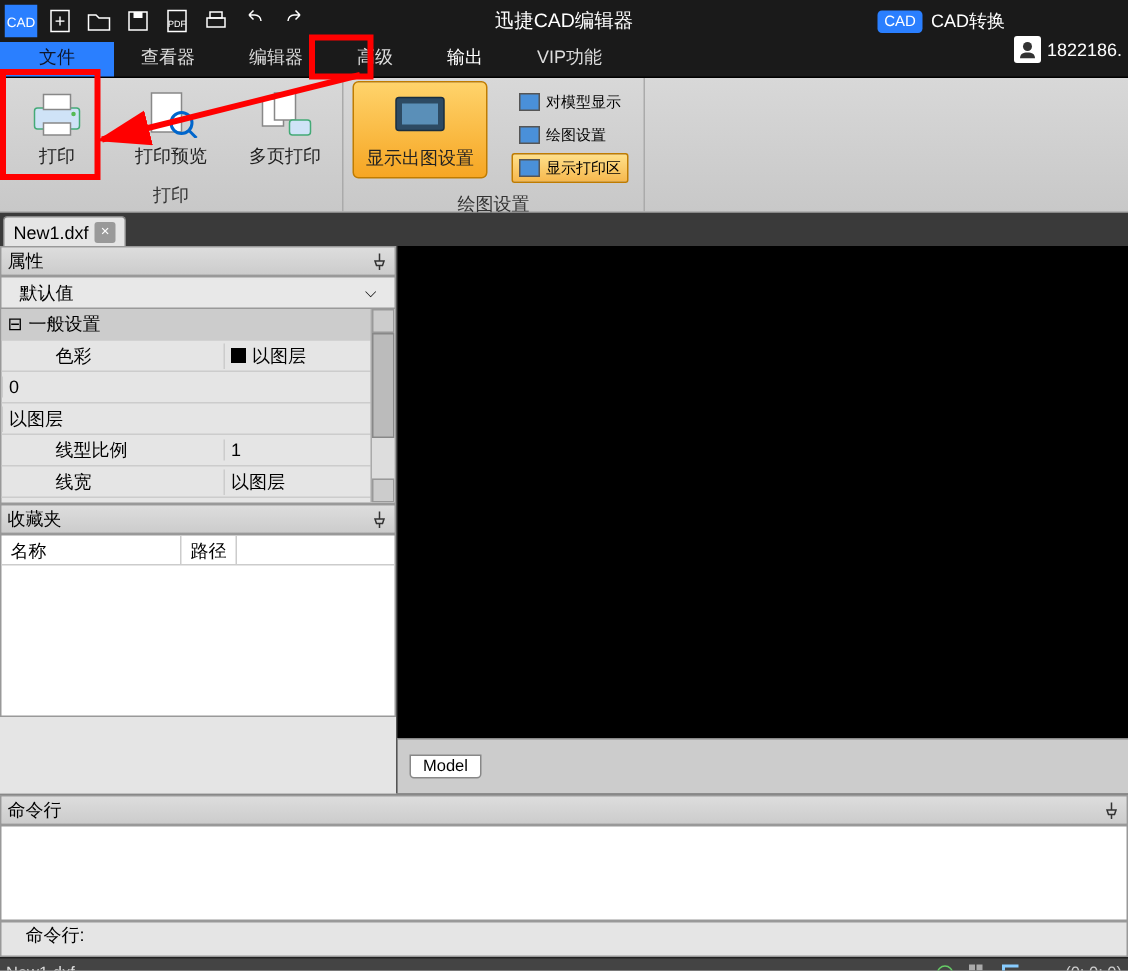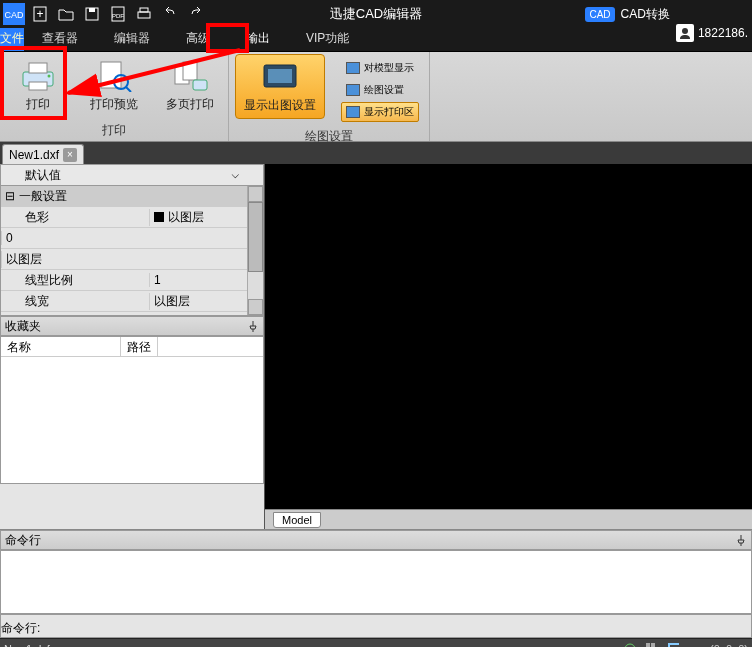--- a/index.html
+++ b/index.html
@@ -12,21 +12,21 @@
 .titlebar .title { position: absolute; left: 50%; transform: translateX(-50%); font-size: 13px; }
 .titlebar .right { margin-left: auto; display: flex; align-items: center; gap: 6px; padding-right: 4px; }
 .titlebar .right .cadbadge { background: #2a7fff; border-radius: 3px; padding: 2px 4px; font-size: 10px; }
 .titlebar .right .user { display: flex; align-items: center; gap: 4px; margin-top: 38px; }
 .titlebar .right .usericon { width: 18px; height: 18px; background: #fff; border-radius: 2px; display: flex; align-items: center; justify-content: center; }
 
 
 .tabsrow { height: 24px; background: #1a1a1a; display: flex; align-items: stretch; border-bottom: 1px solid #000; }
 .tabsrow .tab { padding: 0 18px; color: #ddd; display: flex; align-items: center; cursor: pointer; font-size: 12px; border-bottom: 2px solid transparent; }
 .tabsrow .tab.active { color: #fff; }
-.tabsrow .tab.fileTab { background: #2a7fff; color: #fef9c3; padding: 0 0; }
+.tabsrow .tab.fileTab { background: #2a7fff; color: #0f172a; padding: 0 26px; }
 .hl-red { border: 4px solid #ff0000; position: absolute; pointer-events: none; z-index: 50; }
 .hl-output { left: 206px; top: 23px; width: 43px; height: 30px; }
 .hl-print { left: 0px; top: 46px; width: 67px; height: 74px; }
 .arrow { position: absolute; z-index: 49; left: 50px; top: 48px; width: 200px; height: 80px; pointer-events: none; }
 
 
 .ribbon { height: 90px; background: linear-gradient(#d8d8d8,#c8c8c8); display: flex; border-bottom: 1px solid #888; }
 .group { border-right: 1px solid #aaa; display: flex; flex-direction: column; padding: 2px 6px 0 6px; }
 .group .row { display: flex; gap: 12px; flex: 1; align-items: flex-start; }
 .group .lbl { text-align: center; font-size: 12px; color: #333; padding: 2px 0; }
@@ -42,48 +42,48 @@
 
 .doctabs { height: 22px; background: #3a3a3a; display: flex; align-items: flex-end; padding-left: 2px; padding-top: 2px; }
 .doctab { background: #e5e5e5; border: 1px solid #888; border-bottom: none; height: 20px; display: flex; align-items: center; padding: 0 6px; font-size: 12px; gap: 4px; border-radius: 3px 3px 0 0; }
 .doctab .x { width: 14px; height: 14px; background: #999; color: #fff; border-radius: 2px; text-align: center; line-height: 13px; font-size: 10px; cursor: pointer; }
 
 
 .middle { display: flex; height: 365px; background: #777; }
 .leftpane { width: 265px; display: flex; flex-direction: column; background: #e5e5e5; border-right: 1px solid #555; }
 .panelhdr { height: 20px; background: linear-gradient(#ddd,#ccc); border: 1px solid #999; display: flex; align-items: center; padding: 0 4px; font-size: 12px; justify-content: space-between; }
 .panelhdr .pin { width: 12px; height: 12px; }
-.dropdown { height: 22px; border: 1px solid #999; background: #e8e8e8; display: flex; align-items: center; padding: 0 24px; justify-content: space-between; margin: 0; }
+.dropdown { height: 22px; border: 1px solid #999; background: #e8e8e8; display: flex; align-items: center; padding: 0 12px; justify-content: space-between; margin: 0; }
 .dropdown .caret { font-size: 10px; }
 .propgrid { flex: 0 0 130px; overflow: auto; border: 1px solid #999; border-top: none; position: relative; }
 .propgrid .scrollbar { position: absolute; right: 0; top: 0; bottom: 0; width: 16px; background: #ddd; border-left: 1px solid #aaa; }
 .propgrid .sb-btn { height: 16px; background: #ccc; border: 1px solid #999; }
 .propgrid .sb-thumb { position: absolute; top: 16px; height: 70px; left: 0; right: 0; background: #bbb; border: 1px solid #888; }
 .prow { display: flex; height: 21px; border-bottom: 1px solid #ccc; font-size: 12px; align-items: center; }
 .prow.section { background: #ccc; font-weight: normal; padding-left: 4px; }
-.prow .c1 { width: 148px; padding-left: 24px; }
+.prow .c1 { width: 148px; padding-left: 36px; }
 .prow .c2 { flex: 1; border-left: 1px solid #ccc; padding-left: 4px; display: flex; align-items: center; gap: 4px; width: calc(100% - 164px); }
 .blk { width: 10px; height: 10px; background: #000; }
 .favpanel { flex: 0 0 auto; }
-.favtable { background: #fff; border: 1px solid #999; height: 148px; }
+.favtable { background: #fff; border: 1px solid #999; height: 122px; }
 .favtable .hdr { display: flex; height: 20px; border-bottom: 1px solid #ccc; }
 .favtable .hdr .col { border-right: 1px solid #ccc; padding: 2px 6px; font-size: 12px; }
 .favtable .hdr .col:first-child { width: 120px; }
 
 
 .canvas { flex: 1; display: flex; flex-direction: column; background: #000; }
 .drawarea { flex: 1; background: #000; }
-.modeltabs { height: 20px; background: #ccc; display: flex; align-items: center; padding-left: 8px; border-top: 1px solid #888; }
+.modeltabs { height: 37px; background: #ccc; display: flex; align-items: center; padding-left: 8px; border-top: 1px solid #888; }
 .modeltab { background: #fff; border: 1px solid #888; padding: 1px 8px; font-size: 11px; border-radius: 0 0 3px 3px; }
 
 
 .cmdpanel { border-top: 1px solid #888; }
 .cmdhdr { height: 20px; background: linear-gradient(#ddd,#ccc); border: 1px solid #999; display: flex; align-items: center; justify-content: space-between; padding: 0 4px; font-size: 12px; }
 .cmdlog { height: 64px; background: #fff; border: 1px solid #999; }
-.cmdin { height: 24px; background: #e5e5e5; border: 1px solid #999; display: flex; align-items: flex-end; padding: 0 0; font-size: 12px; }
+.cmdin { height: 24px; background: #e5e5e5; border: 1px solid #999; display: flex; align-items: flex-start; padding: 0 16px; font-size: 12px; }
 .cmdin .lbl2 { margin-right: 4px; }
 
 
 .status { height: 20px; background: #444; color: #ccc; display: flex; align-items: center; font-size: 11px; padding: 0 4px; justify-content: space-between; border-top: 1px solid #222; }
 .status .sleft { color: #ddd; }
 .status .sright { display: flex; align-items: center; gap: 6px; }
 .status .sicon { width: 16px; height: 14px; display: flex; align-items: center; justify-content: center; }
 
 svg { display: block; }
 </style>
@@ -244,20 +244,26 @@
 
 <div class="doctabs">
   <div class="doctab">
     <span>New1.dxf</span>
     <span class="x">×</span>
   </div>
 </div>
 
 <div class="middle">
   <div class="leftpane">
+    <div class="panelhdr">
+      <span>属性</span>
+      <svg class="pin" width="12" height="12">
+          <path d="M6 1v5m-3 0h6l-1 3H4zM6 9v3" stroke="#333" fill="none"></path>
+        </svg>
+    </div>
     <div class="dropdown">
       <span>默认值</span>
       <span class="caret">⌵</span>
     </div>
     <div class="propgrid">
       <div class="prow section">
         <span style="margin-right:4px">⊟</span>
           <span>一般设置</span>
       </div>
       <div class="prow">

